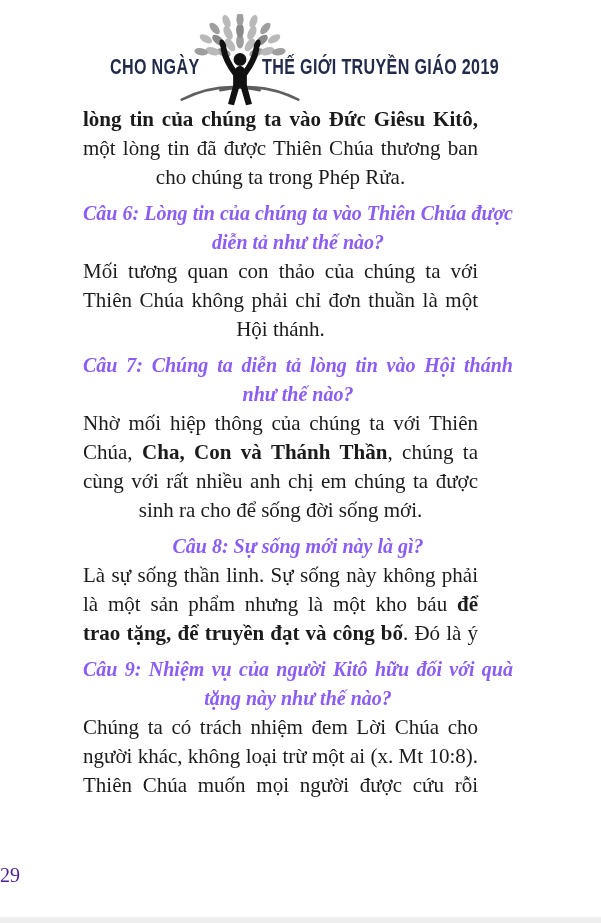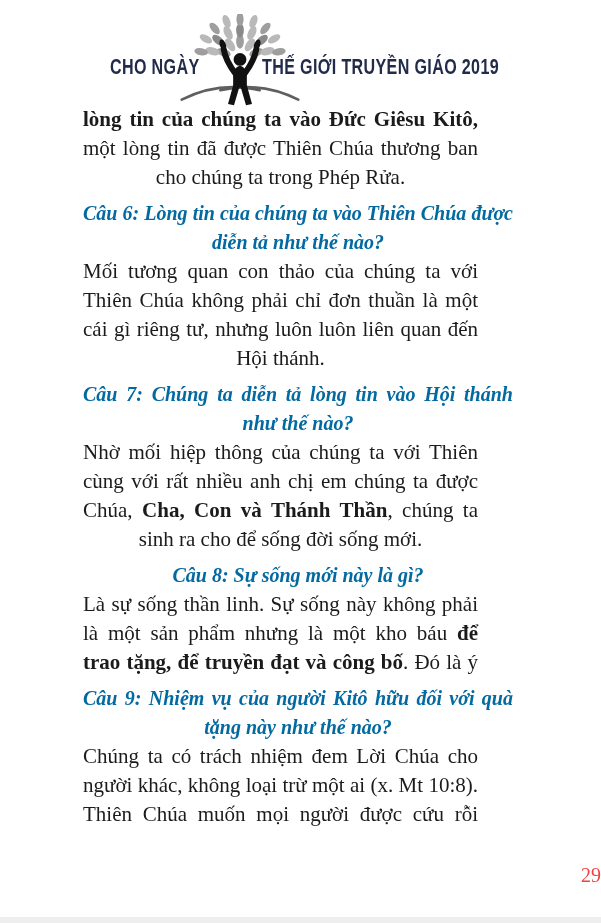--- a/index.html
+++ b/index.html
@@ -37,39 +37,39 @@
     left: 83px;
     top: 105px;
     width: 430px;
   }
   .block { margin: 0; }
   .block.question {
     margin-top: 7px;
     font-size: 20px;
     font-weight: 700;
     font-style: italic;
-    color: #0369a1;
+    color: #8b5cf6;
   }
   .block.answer {
     width: 395px;
     font-size: 21px;
   }
   .line { line-height: 29px; text-align: center; white-space: normal; }
   .line.j { text-align: justify; text-align-last: justify; }
   .line span.b { font-weight: 700; }
   .line span.i { }
 
   
   .page-number {
     position: absolute;
     left: 0; top: 864px;
     width: 601px;
-    text-align: right;
+    text-align: left;
     font-size: 20px;
-    color: #ef4444;
+    color: #4c1d95;
   }
   .bottom-strip {
     position: absolute;
     left: 0; bottom: 0;
     width: 601px; height: 6px;
     background: #eeeeee;
   }
 </style>
 </head>
 <body>
@@ -132,31 +132,30 @@
         <div class="line j"><span>một lòng tin đã được Thiên Chúa thương ban</span></div>
         <div class="line"><span>cho chúng ta trong Phép Rửa.</span></div>
       </div>
       <div class="block question">
         <div class="line j"><span>Câu 6: Lòng tin của chúng ta vào Thiên Chúa được</span></div>
         <div class="line"><span>diễn tả như thế nào?</span></div>
       </div>
       <div class="block answer">
         <div class="line j"><span>Mối tương quan con thảo của chúng ta với</span></div>
         <div class="line j"><span>Thiên Chúa không phải chỉ đơn thuần là một</span></div>
-        <div class="line j"><span>cái gì riêng tư, nhưng luôn luôn liên quan đến</span></div>
         <div class="line"><span>Hội thánh.</span></div>
       </div>
       <div class="block question">
         <div class="line j"><span>Câu 7: Chúng ta diễn tả lòng tin vào Hội thánh</span></div>
         <div class="line"><span>như thế nào?</span></div>
       </div>
       <div class="block answer">
         <div class="line j"><span>Nhờ mối hiệp thông của chúng ta với Thiên</span></div>
+        <div class="line j"><span>Chúa, </span><span class="b">Cha, Con và Thánh Thần</span><span>, chúng ta</span></div>
         <div class="line j"><span>cùng với rất nhiều anh chị em chúng ta được</span></div>
-        <div class="line j"><span>Chúa, </span><span class="b">Cha, Con và Thánh Thần</span><span>, chúng ta</span></div>
         <div class="line"><span>sinh ra cho để sống đời sống mới.</span></div>
       </div>
       <div class="block question">
         <div class="line"><span>Câu 8: Sự sống mới này là gì?</span></div>
       </div>
       <div class="block answer">
         <div class="line j"><span>Là sự sống thần linh. Sự sống này không phải</span></div>
         <div class="line j"><span>là một sản phẩm nhưng là một kho báu </span><span class="b">để</span></div>
         <div class="line j"><span class="b">trao tặng, để truyền đạt và công bố</span><span>. Đó là ý</span></div>
       </div>

